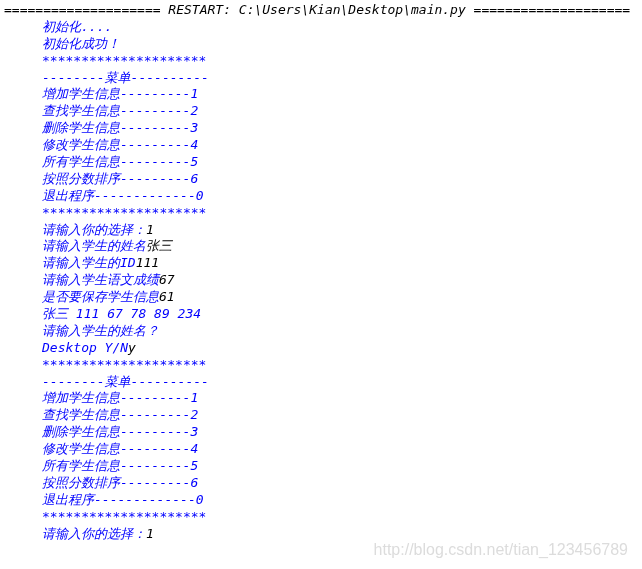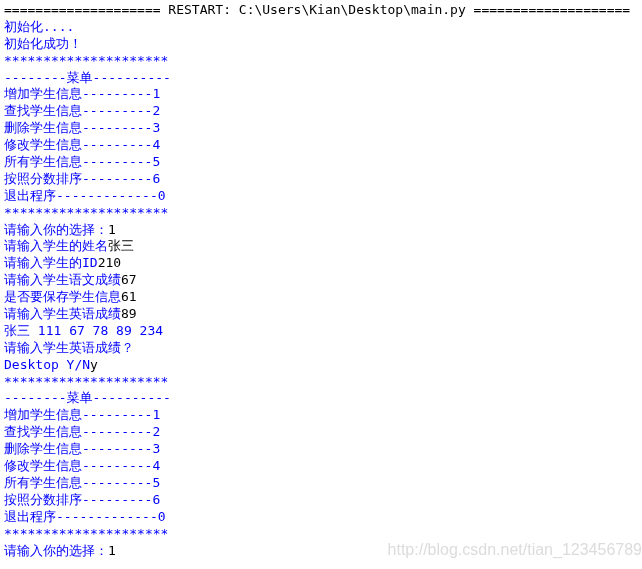--- a/index.html
+++ b/index.html
@@ -13,34 +13,36 @@
       font-size: 13px;
       line-height: 1.3;
       width: 642px;
       height: 569px;
       overflow: hidden;
       position: relative;
       padding: 2px 4px;
     }
     .line {
       white-space: pre;
+      font-style: italic;
     }
     .restart {
       color: #000000;
     }
     .blue {
       color: #0000ff;
+      margin-left: 38px;
     }
     .black {
       color: #000000;
     }
     .watermark {
       position: absolute;
       bottom: 8px;
-      right: 0;
+      right: 14px;
       color: #dcdcdc;
       font-family: Arial, sans-serif;
       font-size: 16px;
       pointer-events: none;
     }
   </style>
 </head>
 <body>
 
 <div class="line restart">==================== RESTART: C:\Users\Kian\Desktop\main.py ====================</div>
@@ -52,26 +54,25 @@
     <div class="line"><span class="blue">增加学生信息---------1</span></div>
     <div class="line"><span class="blue">查找学生信息---------2</span></div>
     <div class="line"><span class="blue">删除学生信息---------3</span></div>
     <div class="line"><span class="blue">修改学生信息---------4</span></div>
     <div class="line"><span class="blue">所有学生信息---------5</span></div>
     <div class="line"><span class="blue">按照分数排序---------6</span></div>
     <div class="line"><span class="blue">退出程序-------------0</span></div>
     <div class="line"><span class="blue">*********************</span></div>
     <div class="line"><span class="blue">请输入你的选择：</span><span class="black">1</span></div>
     <div class="line"><span class="blue">请输入学生的姓名</span><span class="black">张三</span></div>
-    <div class="line"><span class="blue">请输入学生的ID</span><span class="black">210</span></div>
+    <div class="line"><span class="blue">请输入学生的ID</span><span class="black">111</span></div>
     <div class="line"><span class="blue">请输入学生语文成绩</span><span class="black">67</span></div>
     <div class="line"><span class="blue">是否要保存学生信息</span><span class="black">61</span></div>
-    <div class="line"><span class="blue">请输入学生英语成绩</span><span class="black">89</span></div>
     <div class="line"><span class="blue">张三 111 67 78 89 234</span></div>
-    <div class="line"><span class="blue">请输入学生英语成绩？</span></div>
+    <div class="line"><span class="blue">请输入学生的姓名？</span></div>
     <div class="line"><span class="blue">Desktop Y/N</span><span class="black">y</span></div>
     <div class="line"><span class="blue">*********************</span></div>
     <div class="line"><span class="blue">--------菜单----------</span></div>
     <div class="line"><span class="blue">增加学生信息---------1</span></div>
     <div class="line"><span class="blue">查找学生信息---------2</span></div>
     <div class="line"><span class="blue">删除学生信息---------3</span></div>
     <div class="line"><span class="blue">修改学生信息---------4</span></div>
     <div class="line"><span class="blue">所有学生信息---------5</span></div>
     <div class="line"><span class="blue">按照分数排序---------6</span></div>
     <div class="line"><span class="blue">退出程序-------------0</span></div>

